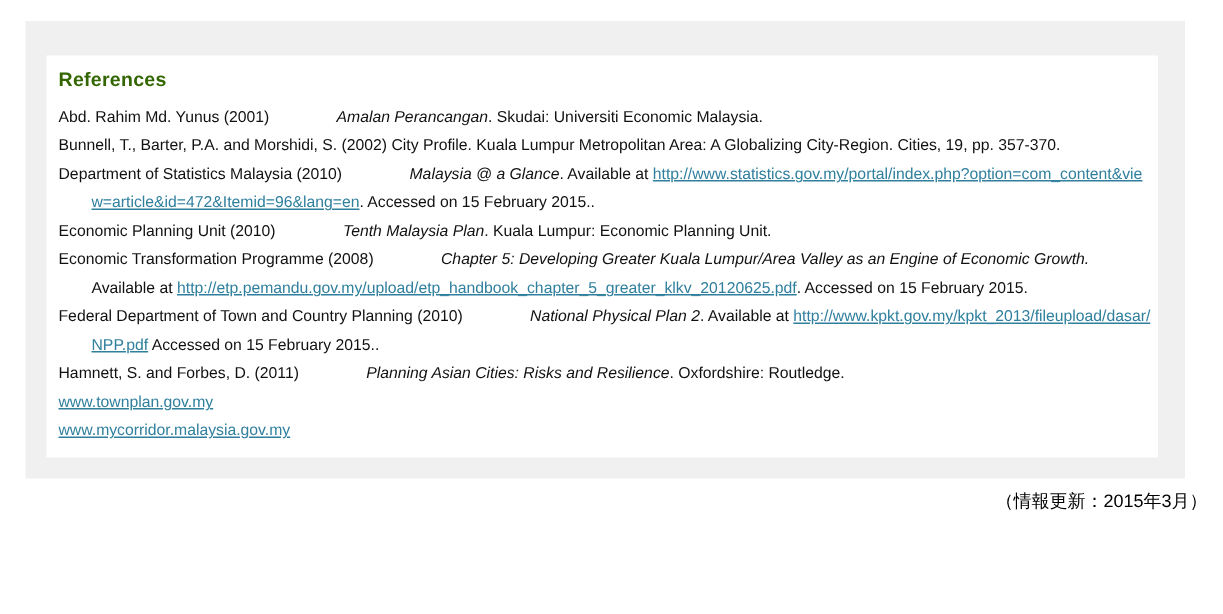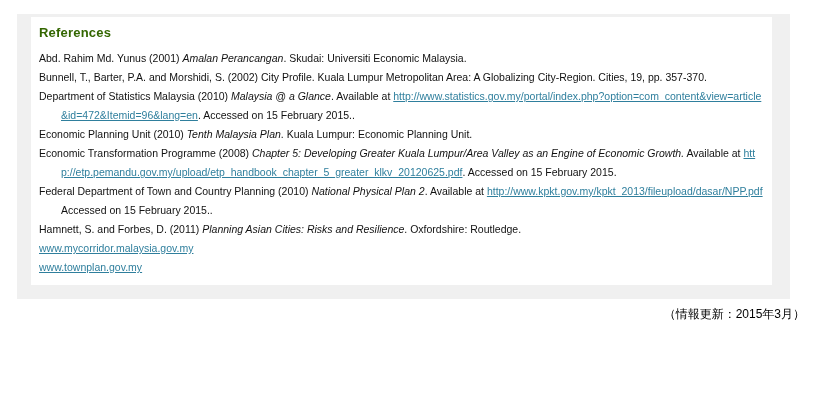--- a/index.html
+++ b/index.html
@@ -5,21 +5,21 @@
   html, body {
     margin: 0; padding: 0;
     width: 815px; height: 409px;
     background: #ffffff;
     overflow: hidden;
     font-family: "Liberation Sans", "DejaVu Sans", sans-serif;
   }
   .panel {
     margin: 14px 25px 0 17px;
     background: var(--panel-bg, #f0f0f0);
-    padding: 3px 18px 14px 14px;
+    padding: 23px 18px 14px 14px;
   }
   .inner {
     background: #ffffff;
     padding: 6px 4px 8px 8px;
   }
   .heading {
     font-size: 13px;
     font-weight: bold;
     color: var(--heading, #336600);
     margin: 2px 0 9px 0;
@@ -27,21 +27,21 @@
   }
   .ref-list { }
   .ref {
     margin: 0;
     font-size: 10.5px;
     line-height: 19px;
     color: var(--text, #111111);
     padding-left: 22px;
     text-indent: -22px;
   }
-  .ref .it { font-style: italic; }
+  .ref .it { font-style: italic; margin-left: 42px; }
   .ref a, .lone-link a {
     color: var(--link, #2f7f9d);
     text-decoration: underline;
     word-break: break-all;
   }
   .footer-note {
     text-align: right;
     margin: 7px 10px 0 0;
     font-size: 12px;
     color: #000000;
@@ -54,19 +54,19 @@
   <div class="inner">
     <div class="heading">References</div>
     <div class="ref-list">
         <p class="ref"><span>Abd. Rahim Md. Yunus (2001) </span><span class="it">Amalan Perancangan</span><span>. Skudai: Universiti Economic Malaysia.</span></p>
         <p class="ref"><span>Bunnell, T., Barter, P.A. and Morshidi, S. (2002) City Profile. Kuala Lumpur Metropolitan Area: A Globalizing City-Region. Cities, 19, pp. 357-370.</span></p>
         <p class="ref"><span>Department of Statistics Malaysia (2010) </span><span class="it">Malaysia @ a Glance</span><span>. Available at </span><a href="#">http://www.statistics.gov.my/portal/index.php?option=com_content&amp;view=article&amp;id=472&amp;Itemid=96&amp;lang=en</a><span>. Accessed on 15 February 2015..</span></p>
         <p class="ref"><span>Economic Planning Unit (2010) </span><span class="it">Tenth Malaysia Plan</span><span>. Kuala Lumpur: Economic Planning Unit.</span></p>
         <p class="ref"><span>Economic Transformation Programme (2008) </span><span class="it">Chapter 5: Developing Greater Kuala Lumpur/Area Valley as an Engine of Economic Growth.</span><span> Available at </span><a href="#">http://etp.pemandu.gov.my/upload/etp_handbook_chapter_5_greater_klkv_20120625.pdf</a><span>. Accessed on 15 February 2015.</span></p>
         <p class="ref"><span>Federal Department of Town and Country Planning (2010) </span><span class="it">National Physical Plan 2</span><span>. Available at </span><a href="#">http://www.kpkt.gov.my/kpkt_2013/fileupload/dasar/NPP.pdf</a><span> Accessed on 15 February 2015..</span></p>
         <p class="ref"><span>Hamnett, S. and Forbes, D. (2011) </span><span class="it">Planning Asian Cities: Risks and Resilience</span><span>. Oxfordshire: Routledge.</span></p>
+        <p class="ref"><a href="#">www.townplan.gov.my</a></p>
         <p class="ref"><a href="#">www.mycorridor.malaysia.gov.my</a></p>
-        <p class="ref"><a href="#">www.townplan.gov.my</a></p>
       </div>
   </div>
 </div>
 
 <div class="footer-note">（情報更新：2015年3月）</div>
 
 </body></html>

